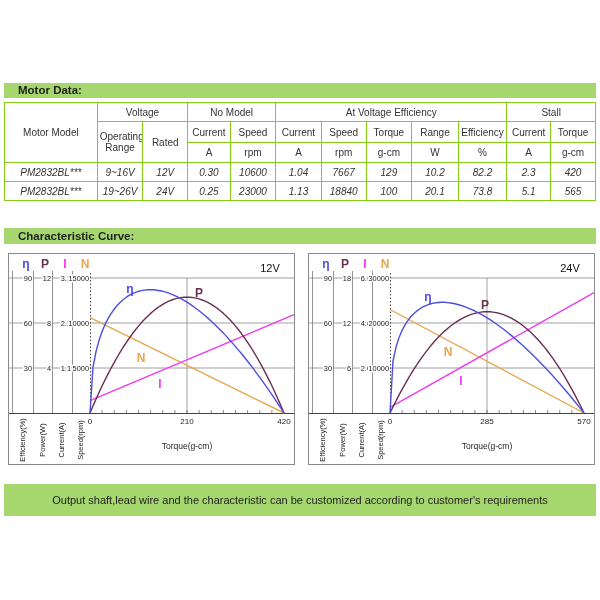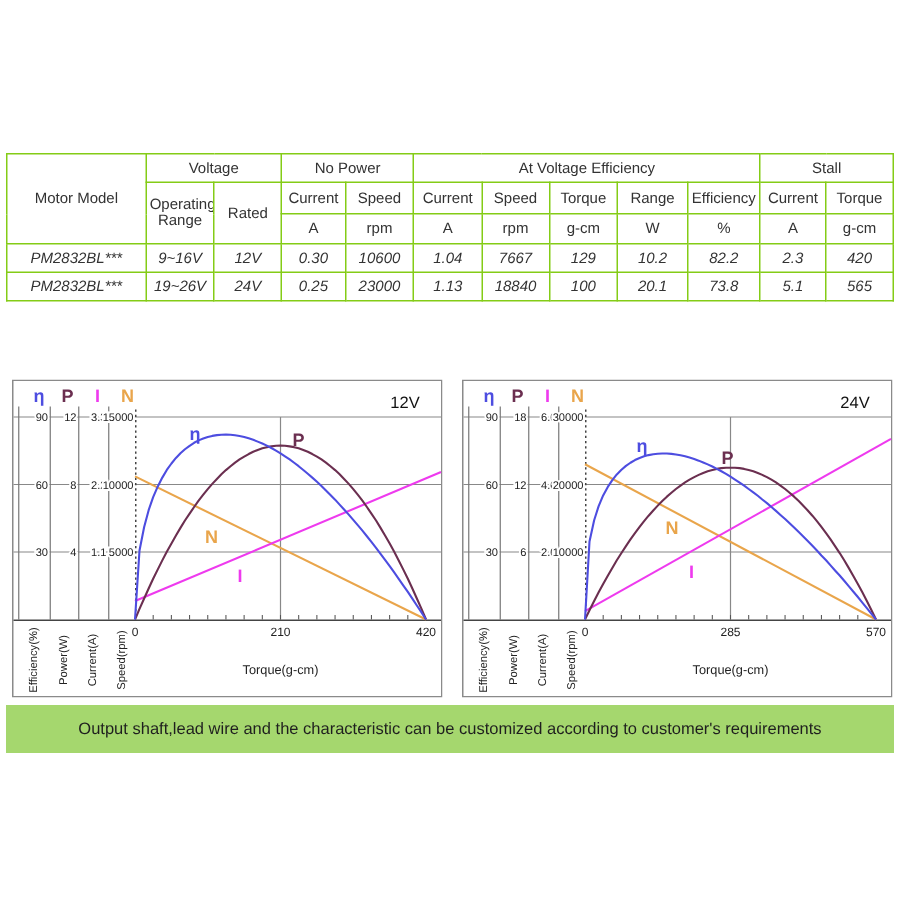--- a/index.html
+++ b/index.html
@@ -2,58 +2,59 @@
 <html><head>
 <meta charset="utf-8">
 <style>
   html,body{margin:0;padding:0;}
   body{width:600px;height:600px;background:#ffffff;font-family:"Liberation Sans",sans-serif;}
   .page{position:relative;width:600px;height:600px;background:#ffffff;overflow:hidden;}
   .banner{position:absolute;left:4px;width:578px;background:#a5d76e;color:#1f1f1f;
           font-size:11.5px;font-weight:600;padding-left:14px;}
   #banner-motor{top:83px;height:15px;line-height:15px;}
   #banner-curve{top:228px;height:16px;line-height:16px;}
-  #banner-footer{top:470px;height:32px;line-height:32px;padding-left:0;width:592px;
+  #banner-footer{top:484px;height:32px;line-height:32px;padding-left:0;width:592px;
                  text-align:center;font-weight:400;font-size:11px;}
   table.motor{position:absolute;left:4px;top:102px;width:592px;border-collapse:collapse;
               table-layout:fixed;background:#fff;font-size:10px;color:#333;}
   table.motor th,table.motor td{border:1px solid #84cc16;text-align:center;vertical-align:middle;
               font-weight:normal;padding:0 2px;overflow:hidden;}
   tr.r1{height:19px;} tr.r2{height:21px;} tr.r3{height:20px;} tr.r4{height:19px;font-style:italic;}
   th.op{text-align:left;padding-left:6px;}
   td.model{text-align:left;padding-left:10px;}
   .chart{position:absolute;top:253px;width:287px;height:212px;}
   #chart-12v{left:8px;} #chart-24v{left:308px;}
 </style>
 </head>
 <body>
 
 <div class="page">
 
+  <div class="banner" id="banner-motor">Motor Data:</div>
 
   <table class="motor">
     <colgroup>
       <col style="width:15.7%">
         <col style="width:7.7%">
         <col style="width:7.6%">
       <col style="width:7.2%">
         <col style="width:7.7%">
         <col style="width:7.7%">
       <col style="width:7.6%">
         <col style="width:7.7%">
         <col style="width:7.9%">
       <col style="width:8.2%">
         <col style="width:7.4%">
         <col style="width:7.6%">
     </colgroup>
     <tbody>
         <tr class="r1">
       <th rowspan="3">Motor Model</th>
       <th colspan="2">Voltage</th>
-      <th colspan="2">No Power</th>
+      <th colspan="2">No Model</th>
       <th colspan="5">At Voltage Efficiency</th>
       <th colspan="2">Stall</th>
     </tr>
     <tr class="r2">
       <th rowspan="2" class="op">Operating Range</th>
       <th rowspan="2">Rated</th>
       <th>Current</th>
       <th>Speed</th>
       <th>Current</th>
       <th>Speed</th>
@@ -98,20 +99,21 @@
       <td>18840</td>
       <td>100</td>
       <td>20.1</td>
       <td>73.8</td>
       <td>5.1</td>
       <td>565</td>
     </tr>
   </tbody>
     </table>
 
+  <div class="banner" id="banner-curve">Characteristic Curve:</div>
 
   <svg class="chart" id="chart-12v" viewBox="0 0 287 212" width="287" height="212">
       <rect x="0.5" y="0.5" width="286" height="211" fill="#fff" stroke="#8a8a8a" stroke-width="1"></rect>
       <line x1="1" y1="115" x2="286" y2="115" stroke="#888888" stroke-width="0.8"></line>
       <line x1="1" y1="70" x2="286" y2="70" stroke="#888888" stroke-width="0.8"></line>
       <line x1="1" y1="25" x2="286" y2="25" stroke="#888888" stroke-width="0.8"></line>
       <line x1="179" y1="25" x2="179" y2="160" stroke="#888888" stroke-width="0.8"></line>
       <line x1="4.5" y1="18" x2="4.5" y2="160" stroke="#777" stroke-width="0.8"></line>
       <line x1="25.5" y1="18" x2="25.5" y2="160" stroke="#777" stroke-width="0.8"></line>
       <line x1="44.5" y1="18" x2="44.5" y2="160" stroke="#777" stroke-width="0.8"></line>

